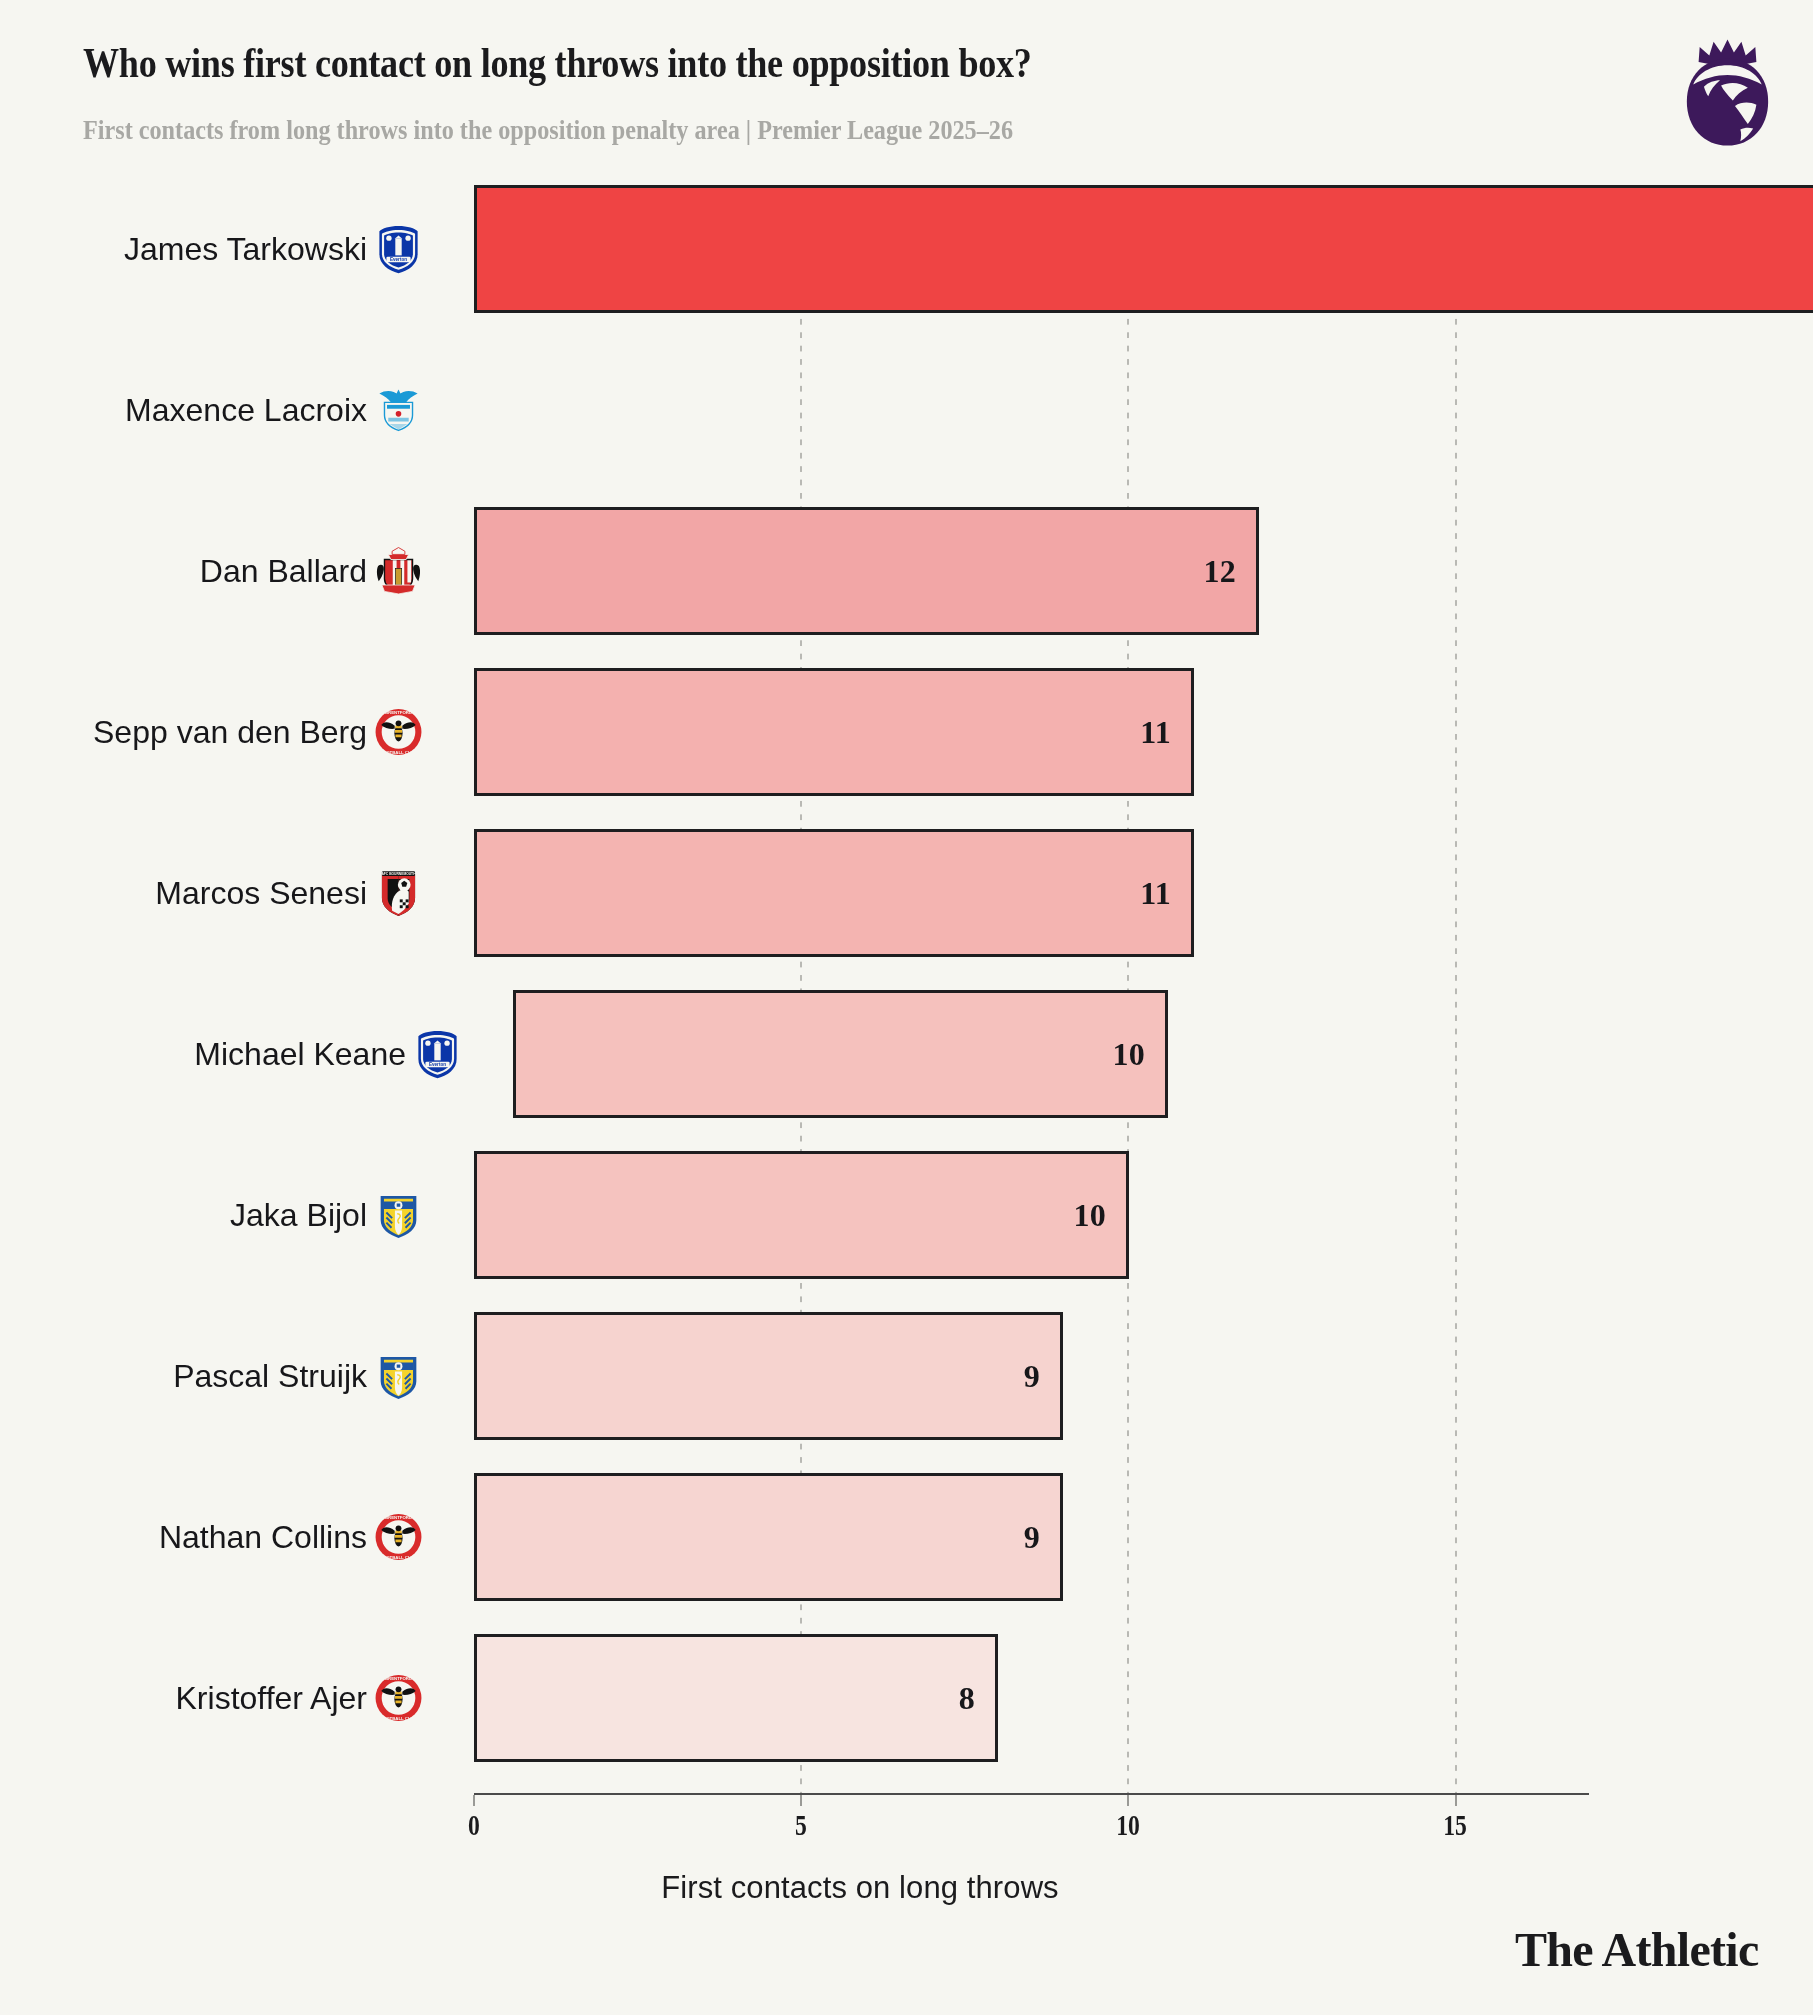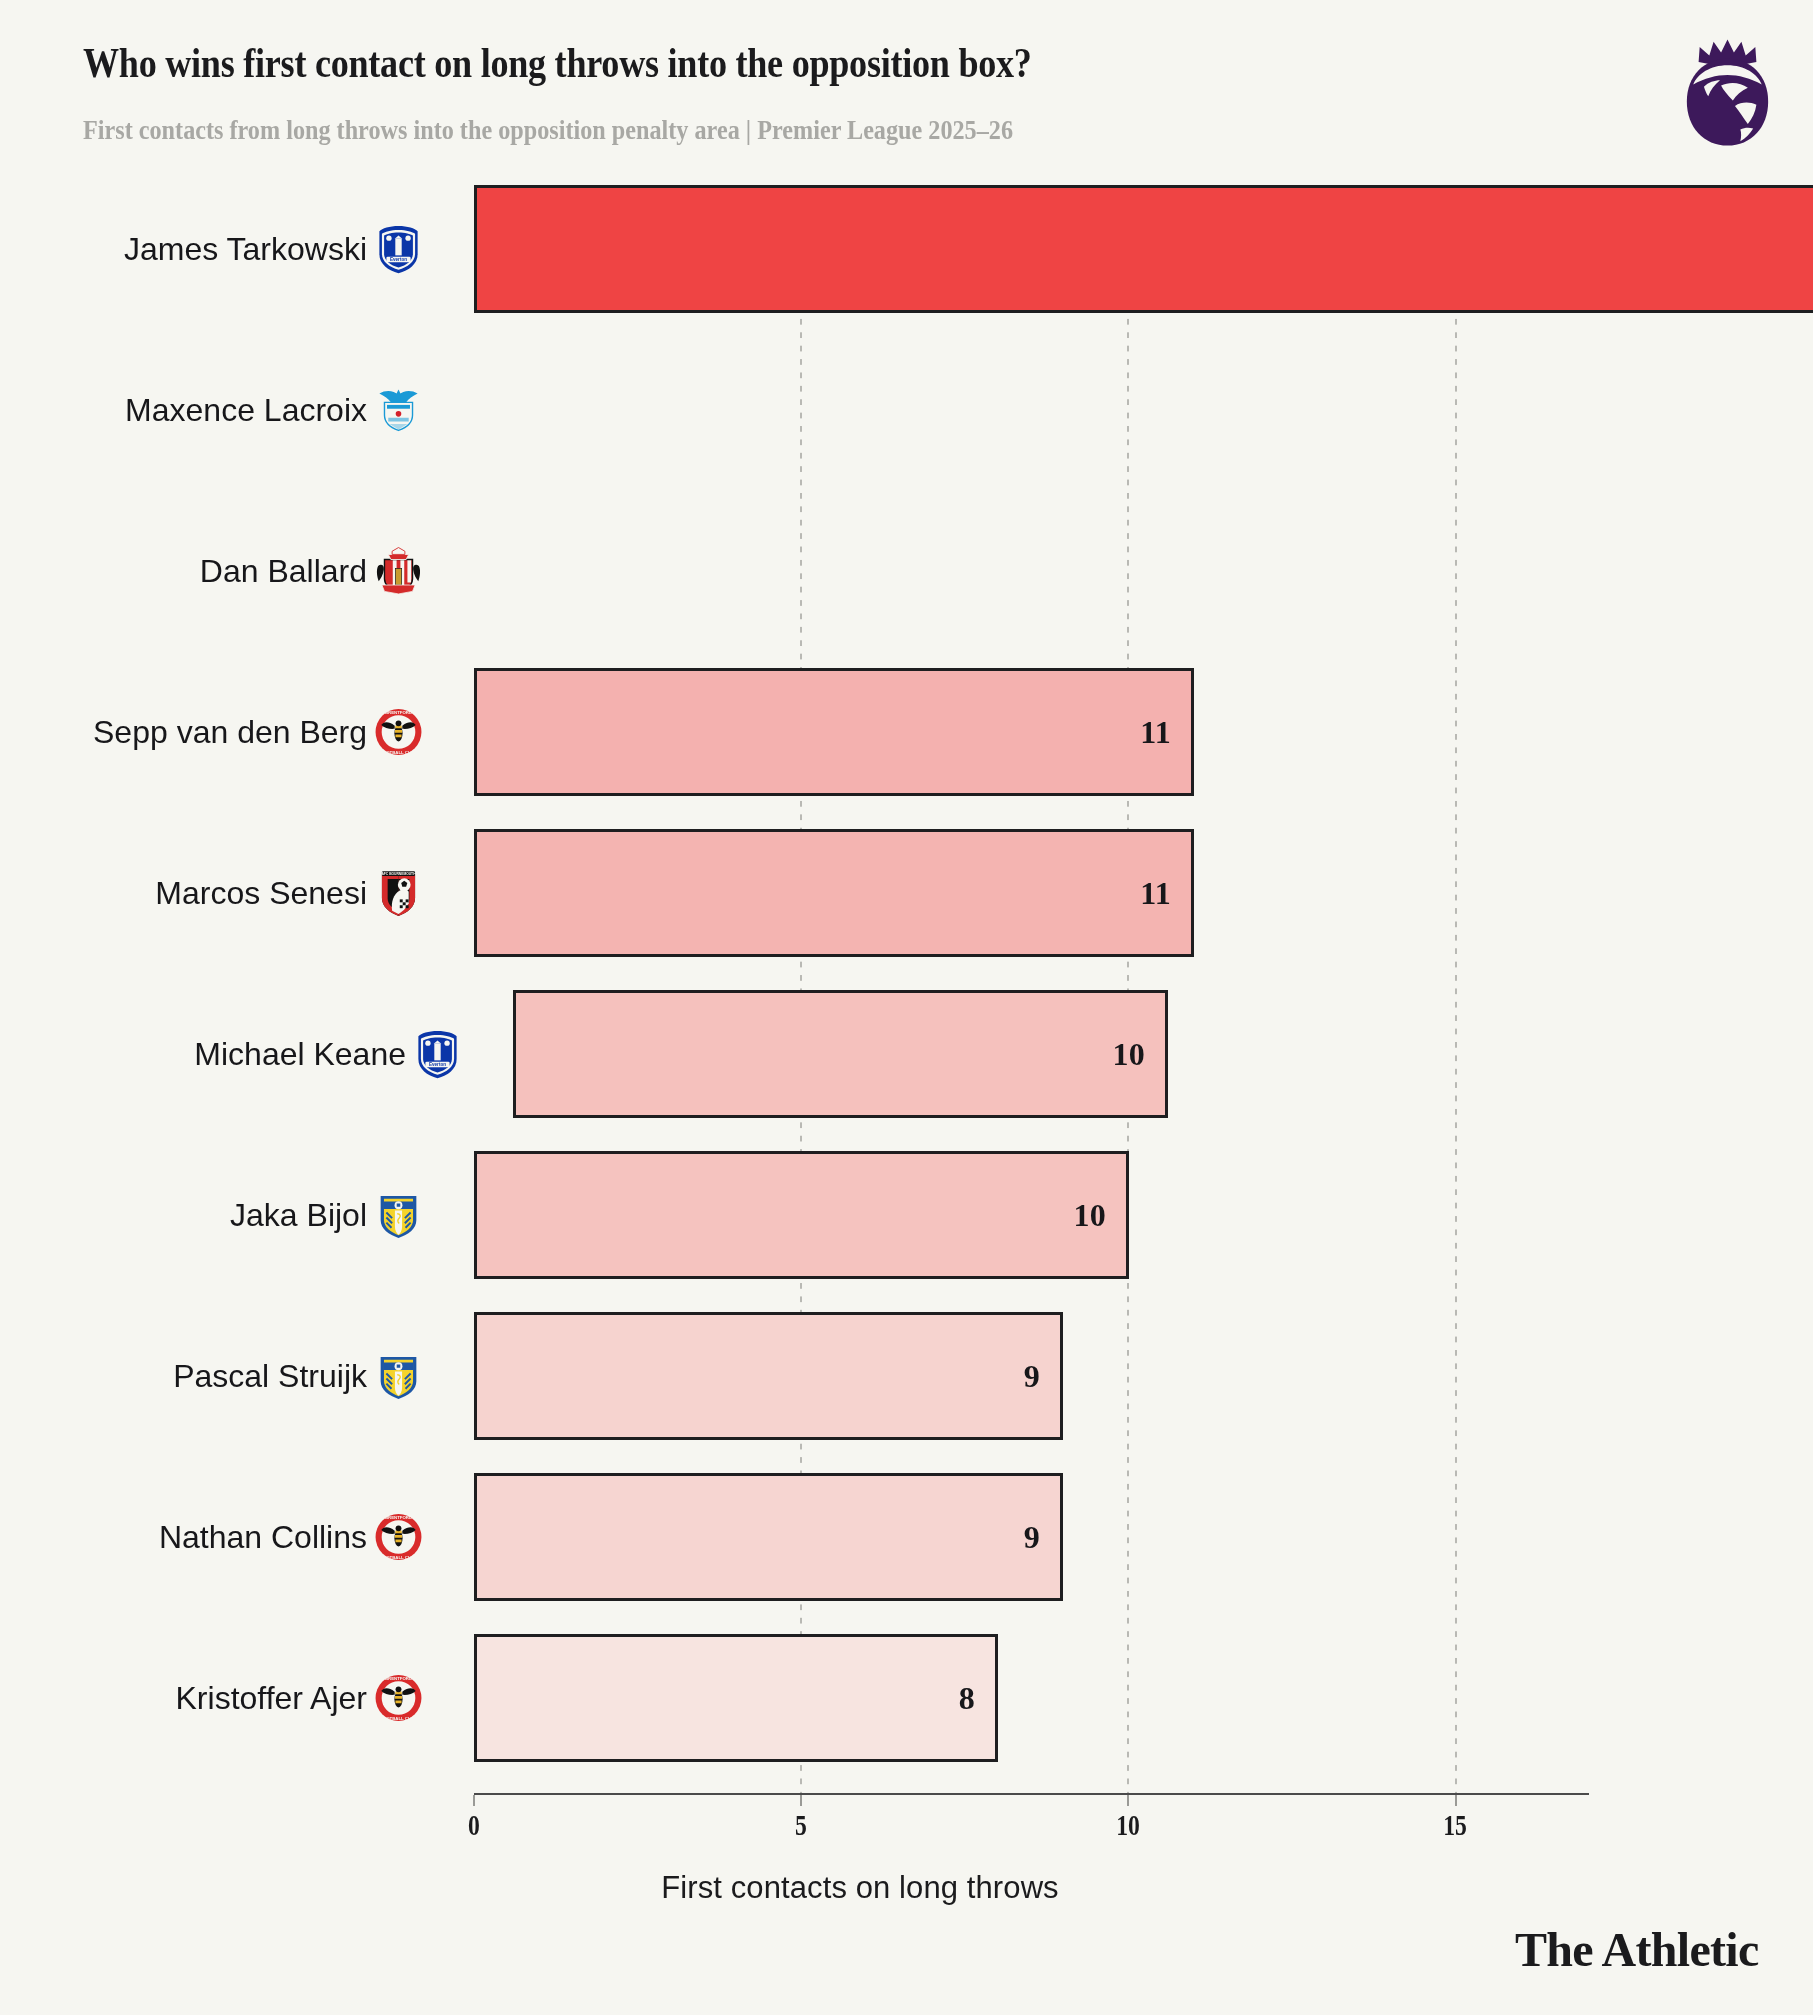--- a/index.html
+++ b/index.html
@@ -181,20 +181,23 @@
         <rect x="27" y="11" width="3" height="18"></rect>
       </g>
       <path d="M9 11 L31 11 L31 26 C31 31 26 34.5 20 36.5 C14 34.5 9 31 9 26 Z" fill="none" stroke="#111" stroke-width="1.1"></path>
       <rect x="17.5" y="18" width="5" height="13" fill="#c99a2e" stroke="#111" stroke-width="0.5"></rect>
       <path d="M12 7 L28 7 L26 11 L14 11 Z" fill="#d42a2a" stroke="#f6f6f1" stroke-width="0.7"></path>
       <path d="M15 4.5 L20 1.6 L25 4.5 L25 7 L15 7 Z" fill="#f6f6f1" stroke="#d42a2a" stroke-width="0.7"></path>
       <path d="M4 16 C6.5 14 9 15.5 8.5 19 C8 23 6 26 4.5 28 C3 24 2.5 19 4 16 Z" fill="#111"></path>
       <path d="M36 16 C33.5 14 31 15.5 31.5 19 C32 23 34 26 35.5 28 C37 24 37.5 19 36 16 Z" fill="#111"></path>
       <path d="M7 31 L33 31 L31 36 L20 38 L9 36 Z" fill="#d42a2a" stroke="#f6f6f1" stroke-width="0.6"></path>
     </svg></div>
+        <div class="bar" style="width: 785px; background: rgb(242, 166, 166);">
+          <div class="bar-value" style="color: rgb(23, 23, 26);">12</div>
+        </div>
       </div>
       <div class="row" style="top: 668px; text-decoration: underline;">
         <div class="row-name">Sepp van den Berg</div>
         <div class="row-badge"><svg width="51" height="51" viewBox="0 0 40 40">
       <circle cx="20" cy="20" r="18" fill="#d92b2b"></circle>
       <circle cx="20" cy="20" r="13.2" fill="#f6f6f1"></circle>
       <g fill="#f6f6f1" font-family="Liberation Sans, sans-serif" font-weight="bold" font-size="3.4">
         <text x="20" y="6.2" text-anchor="middle">BRENTFORD</text>
         <text x="20" y="37" text-anchor="middle">FOOTBALL CLUB</text>
       </g>

